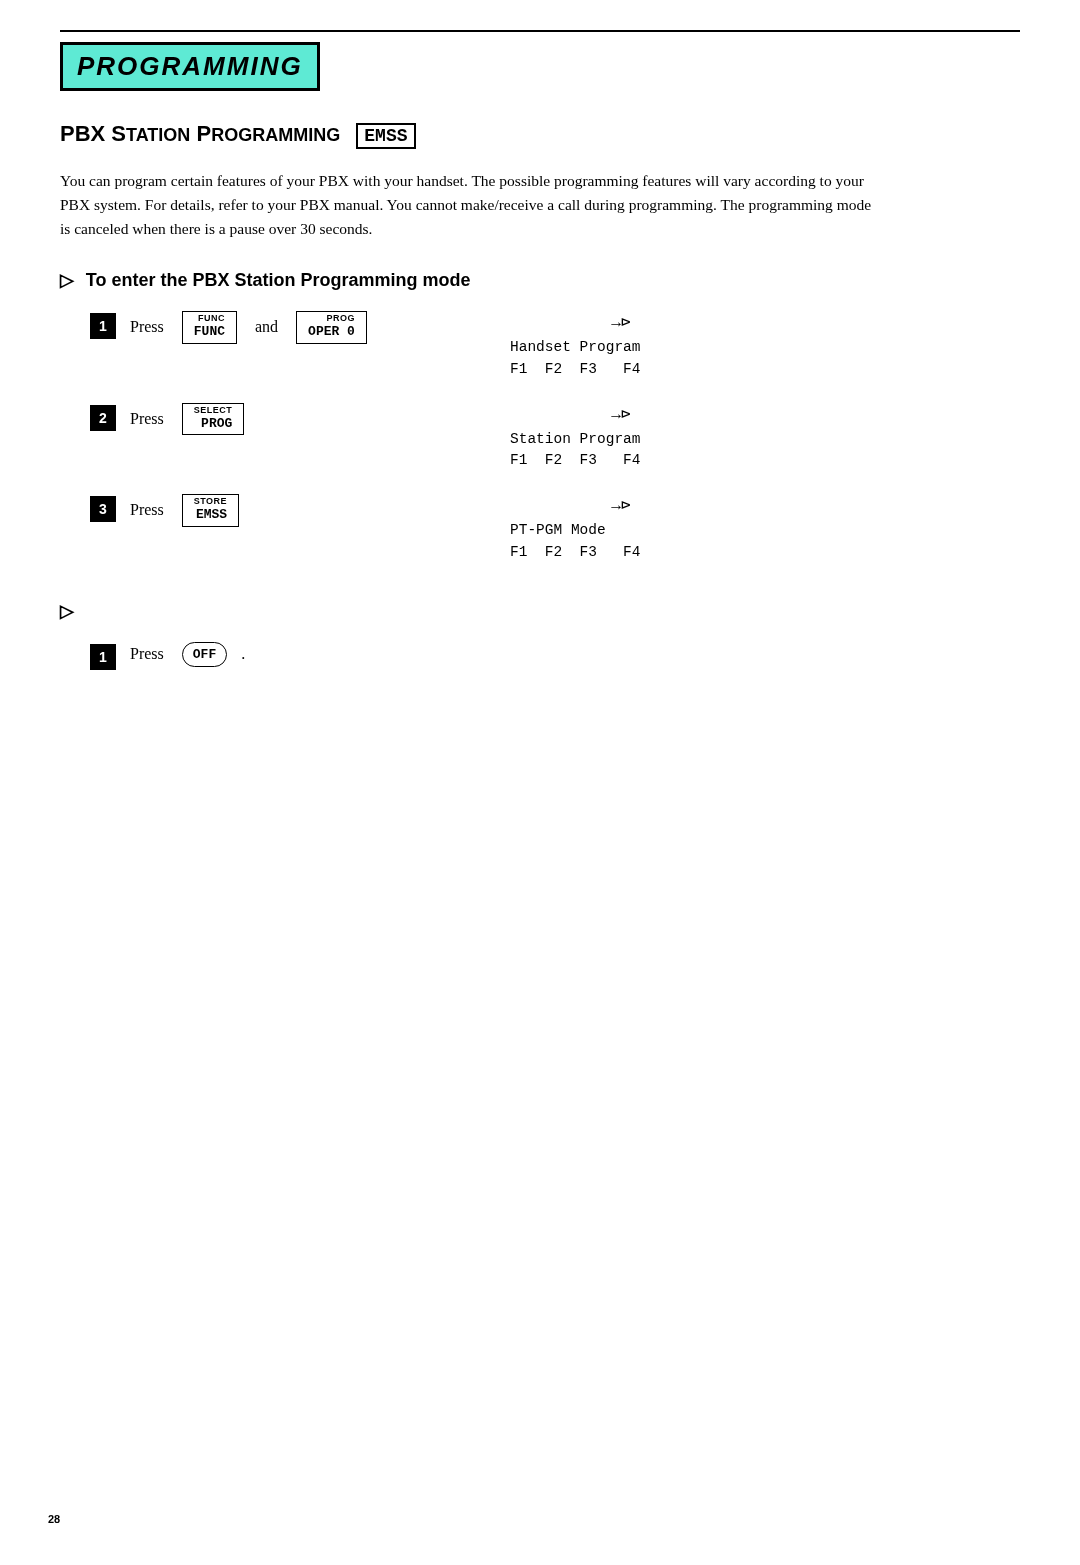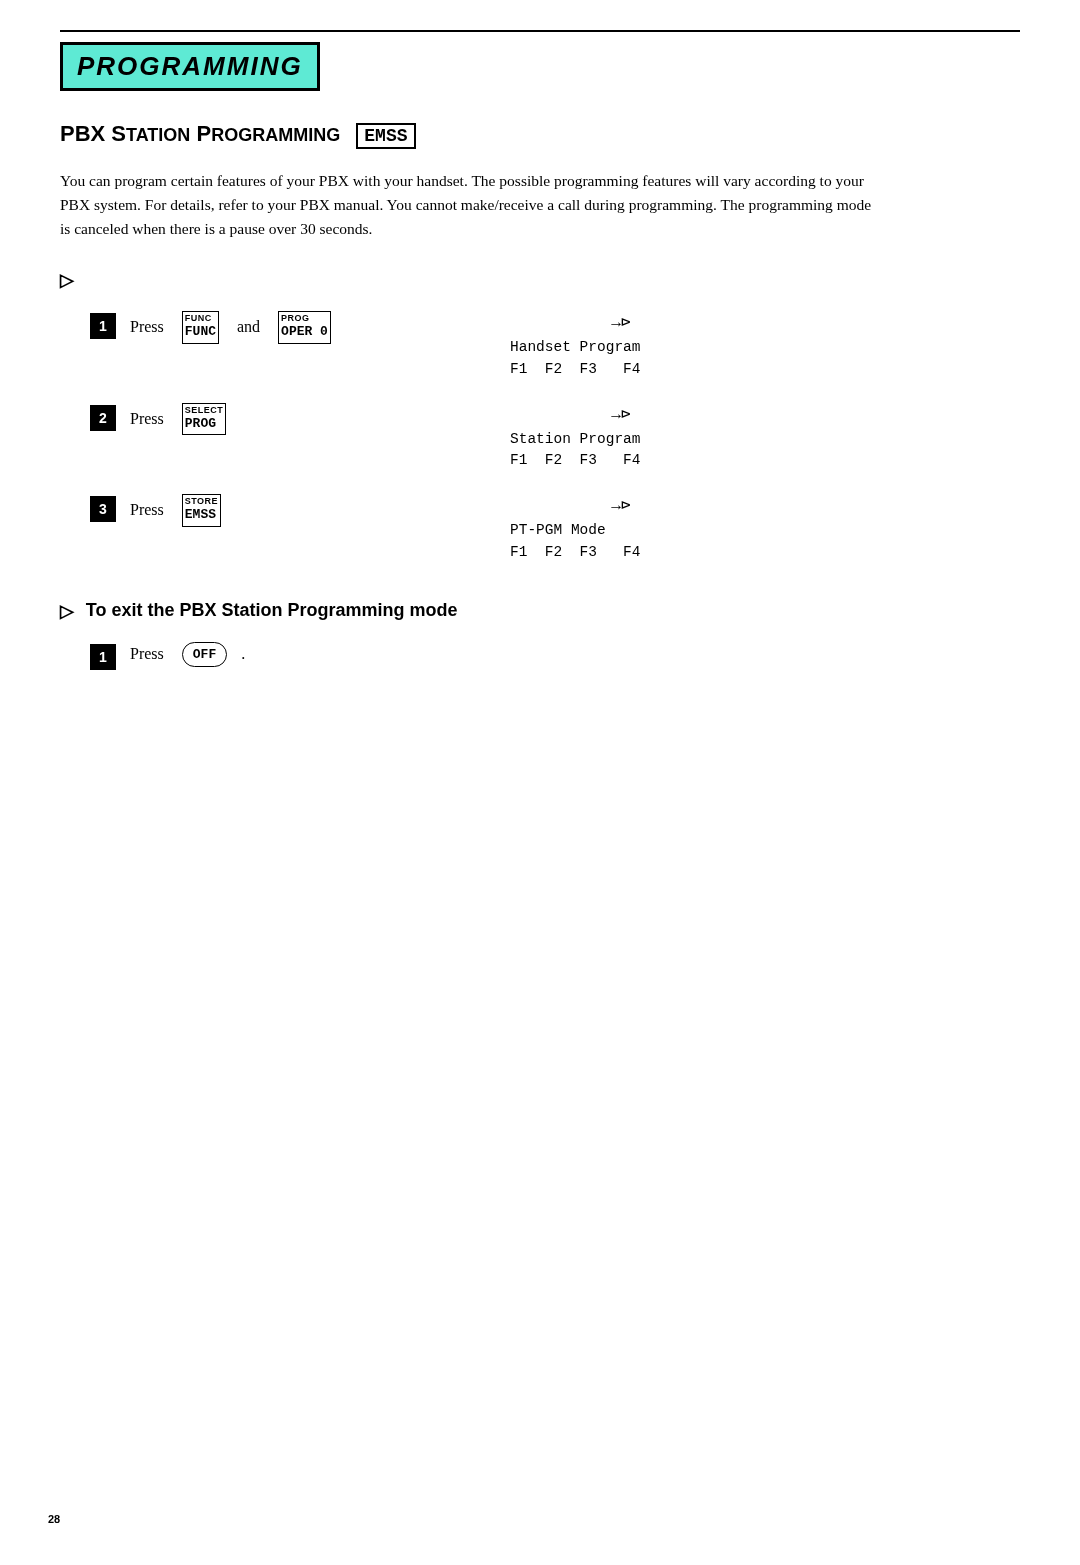--- a/index.html
+++ b/index.html
@@ -110,23 +110,23 @@
     }
 
     .step-text-word {
       font-size: 16px;
       margin-right: 4px;
     }
 
     .key-btn-with-label {
       display: inline-flex;
       flex-direction: column;
-      align-items: flex-start;
+      align-items: flex-end;
       border: 1.5px solid #000;
-      padding: 2px 2px;
+      padding: 2px 11px;
       font-family: 'Courier New', monospace;
       font-size: 13px;
       font-weight: bold;
       background: #fff;
       position: relative;
       line-height: 1.3;
     }
 
     .key-label-top {
       font-size: 9px;
@@ -221,20 +221,21 @@
     </span>
   </span>
 </div>
 
 <p class="description">You can program certain features of your PBX with your handset. The possible programming features will vary according to your PBX system. For details, refer to your PBX manual. You cannot make/receive a call during programming. The programming mode is canceled when there is a pause over 30 seconds.</p>
 
 
 <div>
   <div class="subsection-heading">
     <span class="triangle-icon">▷</span>
+    <span>To enter the PBX Station Programming mode</span>
   </div>
 
   <div class="steps-area">
 
     <div class="step-row">
       <div class="step-number">1</div>
       <div class="step-with-result">
         <div class="step-text">
           <span class="step-text-word">Press</span>
           <span class="key-btn-with-label">
@@ -291,21 +292,20 @@
       </div>
     </div>
 
   </div>
 </div>
 
 
 <div>
   <div class="subsection-heading">
     <span class="triangle-icon">▷</span>
-    <span>To exit the PBX Station Programming mode</span>
   </div>
 
   <div class="steps-area">
 
     <div class="step-row">
       <div class="step-number">1</div>
       <div class="step-with-result">
         <div class="step-text">
           <span class="step-text-word">Press</span>
           <span class="key-rounded">OFF</span>

